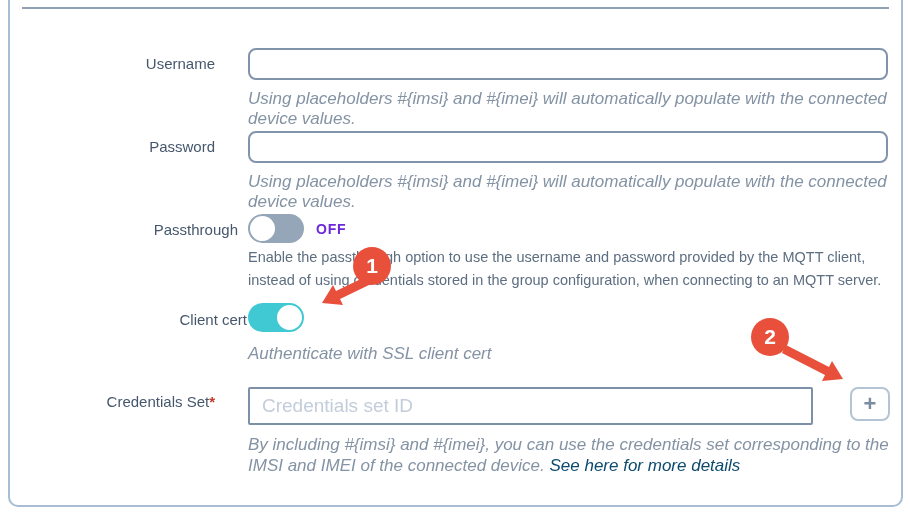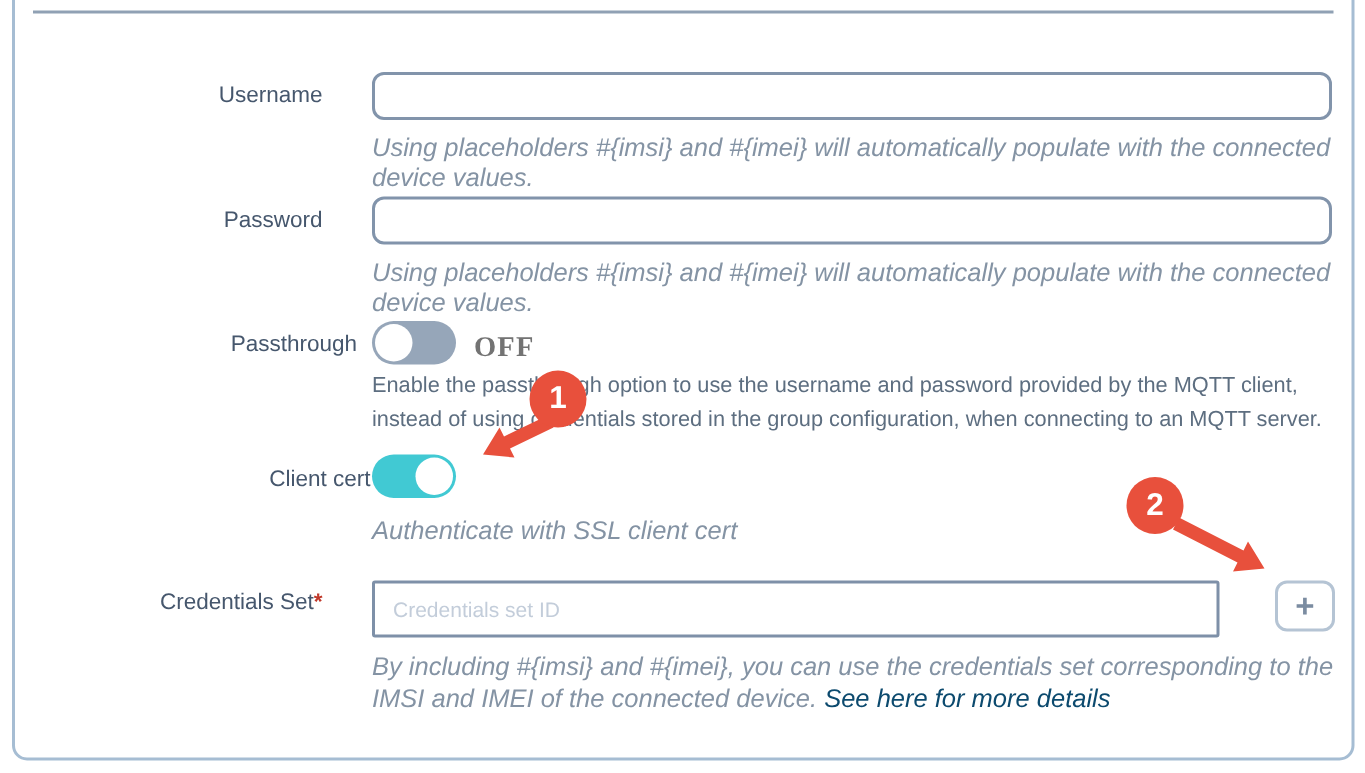--- a/index.html
+++ b/index.html
@@ -25,21 +25,21 @@
 
   .text-input {
     position:absolute; left:248px; width:640px; height:32px;
     border:2px solid #8294ab; border-radius:8px; background:#fff;
     font-size:15px; color:#46576d; padding:0 10px; outline:none;
     font-family:"Liberation Sans", sans-serif;
   }
   .cred-input {
     position:absolute; left:248px; top:387px; width:565px; height:38px;
     border:2px solid #7e90a8; border-radius:2px; background:#fff;
-    font-size:14px; color:#46576d; padding:0 12px; outline:none;
+    font-size:19px; color:#46576d; padding:0 12px; outline:none;
     font-family:"Liberation Sans", sans-serif;
   }
   .cred-input::placeholder, .text-input::placeholder { color:#c3cdda; opacity:1; }
 
   .helper {
     position:absolute; left:248px; width:645px;
     font-style:italic; font-size:17px; color:#8493a4; line-height:20px;
   }
   .desc {
     position:absolute; left:248px; width:642px;
@@ -53,22 +53,22 @@
   }
   .toggle .knob {
     position:absolute; top:2px; width:25px; height:25px;
     border-radius:50%; background:#ffffff;
   }
   .toggle.off { background:#96a6b9; }
   .toggle.off .knob { left:2px; }
   .toggle.on { background:#41c9d3; }
   .toggle.on .knob { left:29px; }
   .state-label {
-    position:absolute; left:316px; font-size:19px; font-weight:bold;
-    color:#737373; letter-spacing:0.8px;font-family:Liberation Serif, serif;
+    position:absolute; left:316px; font-size:14px; font-weight:bold;
+    color:#6d28d9; letter-spacing:0.8px;
   }
 
   .add-btn {
     position:absolute; left:850px; top:387px; width:40px; height:34px;
     border:2px solid #b5c4d4; border-radius:8px; background:#ffffff;
     color:#7b8ca1; font-size:22px; font-weight:bold; line-height:28px;
     text-align:center; cursor:pointer; font-family:"Liberation Sans", sans-serif;
   }
 
   .badge {

